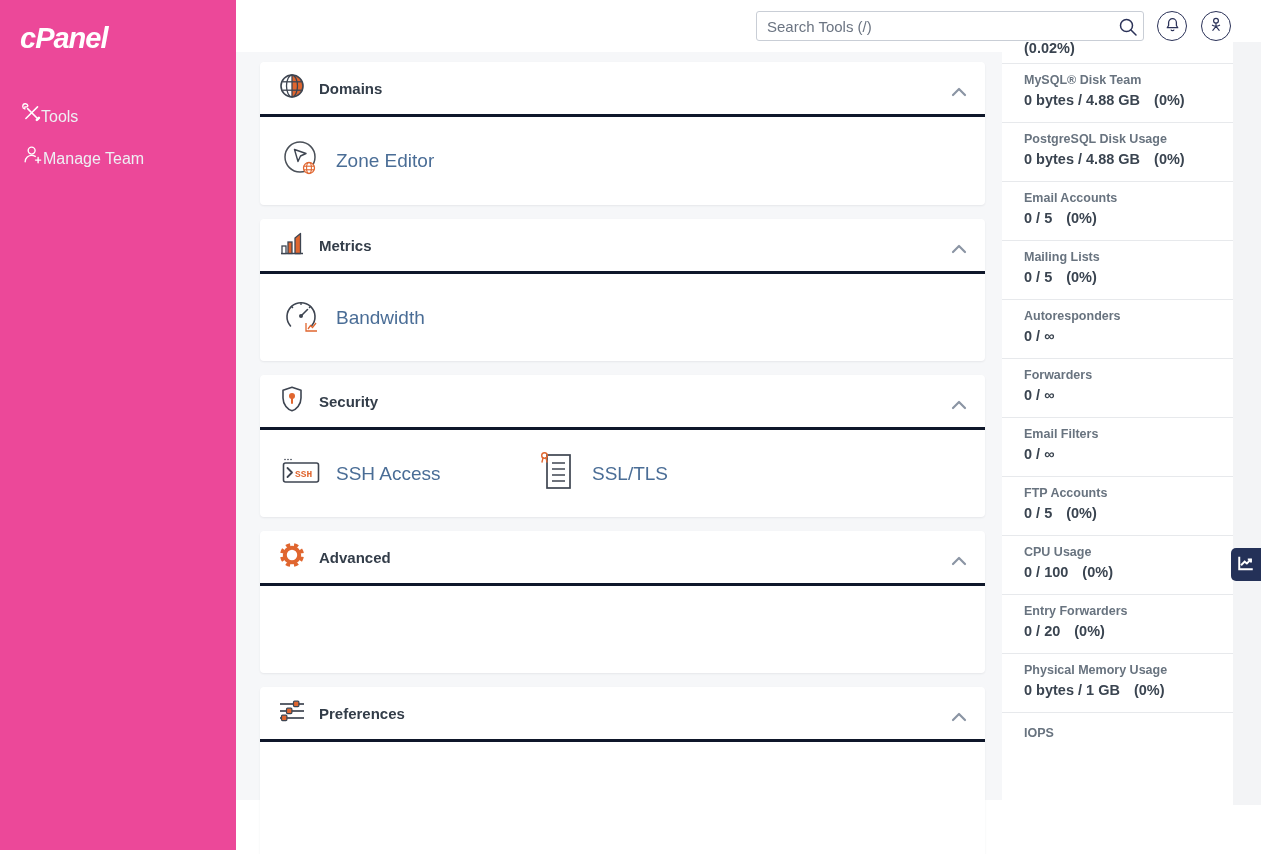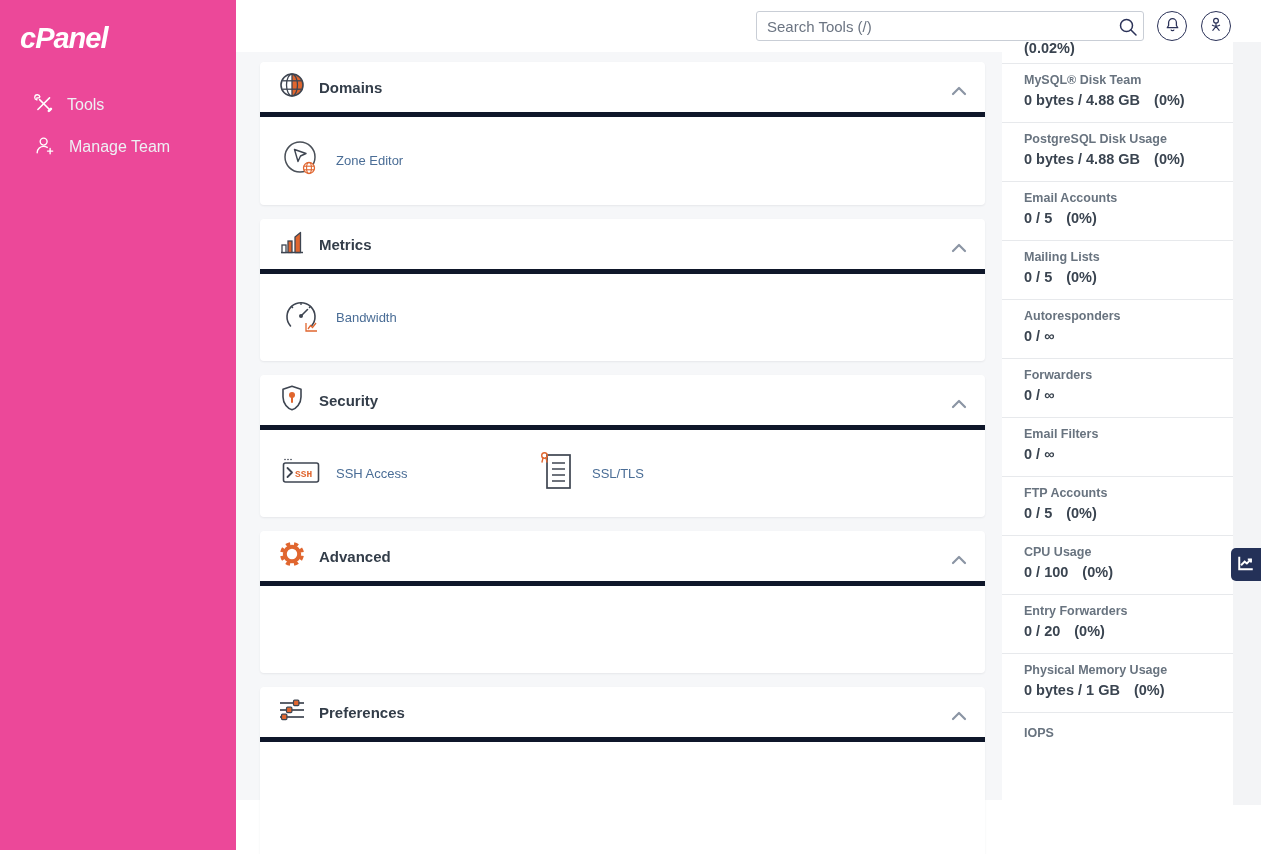--- a/index.html
+++ b/index.html
@@ -5,21 +5,21 @@
   * { margin:0; padding:0; box-sizing:border-box; }
   html,body { width:1261px; height:854px; overflow:hidden; background:#ffffff;
               font-family:"Liberation Sans","DejaVu Sans",sans-serif; }
   .stage { position:relative; width:1261px; height:854px; background:#ffffff; }
 
   
   .sidebar { position:absolute; left:0; top:0; width:236px; height:850px; background:#ec4899; }
   .logo { position:absolute; left:20px; top:22px; color:#ffffff; font-size:29px; font-weight:bold;
           font-style:italic; letter-spacing:-1px; cursor:pointer; }
   .nav { position:absolute; left:0; top:84px; width:100%; }
-  .nav-item { height:42px; display:flex; align-items:center; gap:14px; padding-left:34px;
+  .nav-item { height:42px; display:flex; align-items:flex-end; padding-left:22px;
               color:#eef0f4; font-size:16px; cursor:pointer; }
   .nav-item svg { flex:0 0 auto; }
 
   
   .topbar { position:absolute; left:236px; top:0; width:812px; height:52px; background:#ffffff; }
   .search-input { position:absolute; left:520px; top:11px; width:388px; height:30px;
                   border:1px solid #c9ced6; border-radius:3px; padding:0 34px 0 10px;
                   font-size:15px; color:#3a4450; font-family:inherit; }
   .search-input::placeholder { color:#6b7482; }
   .search-btn { position:absolute; left:882px; top:17px; width:20px; height:20px; cursor:pointer; }
@@ -28,30 +28,30 @@
                 justify-content:center; cursor:pointer; }
 
   
   .content-bg { position:absolute; left:236px; top:52px; width:1025px; height:748px; background:#f6f7f9; }
 
   
   .cards { position:absolute; left:260px; top:62px; width:725px; }
   .card { background:#ffffff; border-radius:4px; box-shadow:0 1px 2px rgba(40,50,70,.08);
           margin-bottom:14px; }
   .card-header { height:55px; display:flex; align-items:center; padding:0 18px;
-                 border-bottom:5px solid #0f172a; cursor:pointer; }
+                 border-bottom:3px solid #0f172a; cursor:pointer; }
   .card-header .sec-title { margin-left:13px; font-size:15px; font-weight:bold; color:#333d49; }
   .card-header .chev { margin-left:auto; width:16px; height:10px; cursor:pointer; }
   .card-body { display:flex; align-items:center; }
   .c143 { height:143px; } .c142 { height:142px; }
   .card-pref { height:167px; border-radius:4px 4px 0 0; }
   .card .card-body { height:87px; }
   .card-pref .card-body { height:111px; }
   .tool { display:flex; align-items:center; gap:14px; margin-left:20px; width:236px; cursor:pointer; }
-  .tool-label { font-size:13px; color:#4a6d96; }
+  .tool-label { font-size:19px; color:#4a6d96; }
 
   
   .stats-wrap { position:absolute; left:1002px; top:42px; width:259px; height:763px; background:#ffffff;font-weight:bold; }
   .stats-track { position:absolute; right:0; top:0; width:28px; height:100%; background:#f3f4f6; }
   .stats { position:absolute; left:0; top:0; width:231px; height:763px; overflow:hidden; }
   .stat-row { height:59px; border-bottom:1px solid #e7e9ec; padding:9px 0 0 22px; }
   .stat-partial-top { height:22px; border-bottom:1px solid #e7e9ec; padding:0 0 0 22px; overflow:hidden; }
   .stat-partial-top .stat-value { position:relative; top:-2px; }
   .stat-partial-bottom { height:33px; padding:13px 0 0 22px; overflow:hidden; }
   .stat-label { font-size:12.5px; color:#68737f; margin-bottom:5px; }

